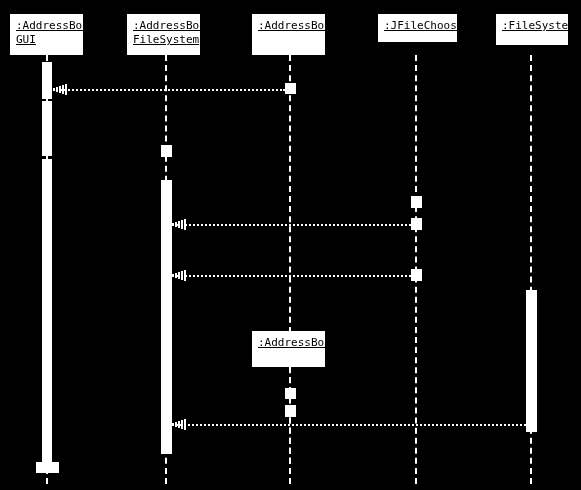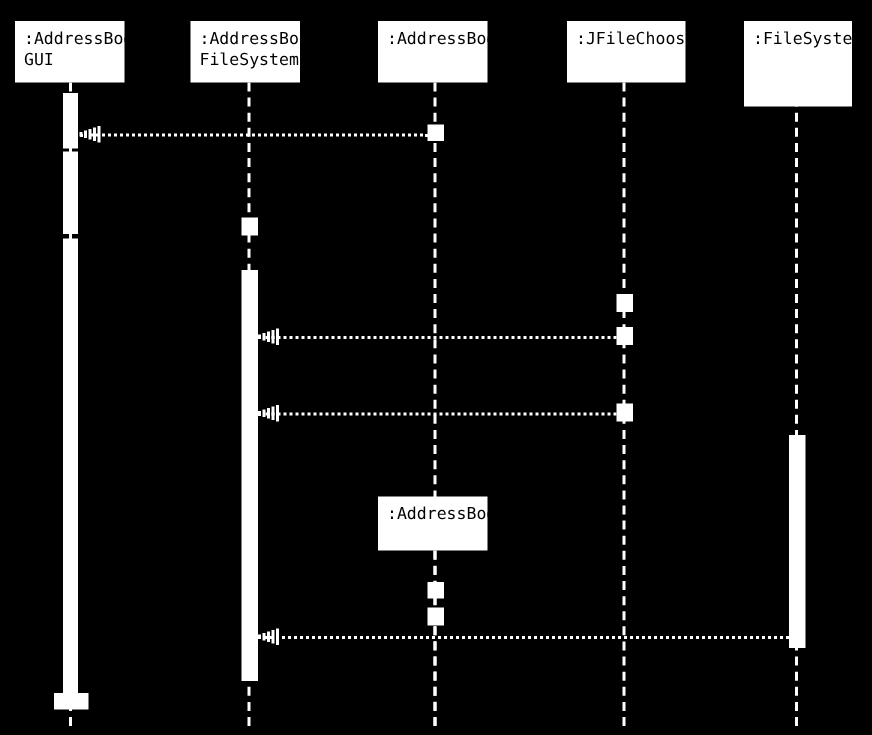--- a/index.html
+++ b/index.html
@@ -6,21 +6,21 @@
   body{font-family:"DejaVu Sans Mono","Liberation Mono",monospace;}
   #diagram{position:relative;width:581px;height:490px;background:#000;overflow:hidden;}
 
   .lifeline-head{
     position:absolute;background:#fff;border:0;
     box-sizing:border-box;
   }
   .lifeline-head .lbl{
     position:absolute;left:6px;color:#000;
     font-size:11px;line-height:14px;
-    white-space:pre;
+    text-decoration:underline;white-space:pre;
   }
   .lifeline-head .l1{top:5px;}
   .lifeline-head .l2{top:19px;}
 
   .lifeline{
     position:absolute;width:0;border-left:2px dashed #fff;
   }
   .activation{
     position:absolute;background:#fff;
   }
@@ -49,24 +49,24 @@
       <div class="lbl l1" style="color: rgb(0, 0, 0);">:AddressBook</div>
       <div class="lbl l2" style="color: rgb(0, 0, 0);">GUI</div>
     </div>
     <div class="lifeline-head" style="left: 127px; top: 14px; width: 73px; height: 41px; background: rgb(255, 255, 255);">
       <div class="lbl l1" style="color: rgb(0, 0, 0);">:AddressBook</div>
       <div class="lbl l2" style="color: rgb(0, 0, 0);">FileSystem</div>
     </div>
     <div class="lifeline-head" style="left: 252px; top: 14px; width: 73px; height: 41px; background: rgb(255, 255, 255);">
       <div class="lbl l1" style="color: rgb(0, 0, 0);">:AddressBook</div>
     </div>
-    <div class="lifeline-head" style="left: 378px; top: 14px; width: 79px; height: 41px; background: rgb(255, 255, 255);">
+    <div class="lifeline-head" style="left: 378px; top: 14px; width: 79px; height: 28px; background: rgb(255, 255, 255);">
       <div class="lbl l1" style="color: rgb(0, 0, 0);">:JFileChooser</div>
     </div>
-    <div class="lifeline-head" style="left: 496px; top: 14px; width: 72px; height: 57px; background: rgb(255, 255, 255);">
+    <div class="lifeline-head" style="left: 496px; top: 14px; width: 72px; height: 31px; background: rgb(255, 255, 255);">
       <div class="lbl l1" style="color: rgb(0, 0, 0);">:FileSystem</div>
     </div>
     <div class="lifeline-head" style="left: 252px; top: 331px; width: 73px; height: 36px; background: rgb(255, 255, 255);">
       <div class="lbl l1" style="color: rgb(0, 0, 0);">:AddressBook</div>
     </div>
     <div class="activation" style="left: 42px; top: 62px; width: 10px; height: 37px; background: rgb(255, 255, 255);"></div>
     <div class="activation" style="left: 42px; top: 101px; width: 10px; height: 55px; background: rgb(255, 255, 255);"></div>
     <div class="activation" style="left: 42px; top: 159px; width: 10px; height: 303px; background: rgb(255, 255, 255);"></div>
     <div class="activation" style="left: 36px; top: 462px; width: 23px; height: 11px; background: rgb(255, 255, 255);"></div>
     <div class="activation" style="left: 161px; top: 145px; width: 11px; height: 12px; background: rgb(255, 255, 255);"></div>

